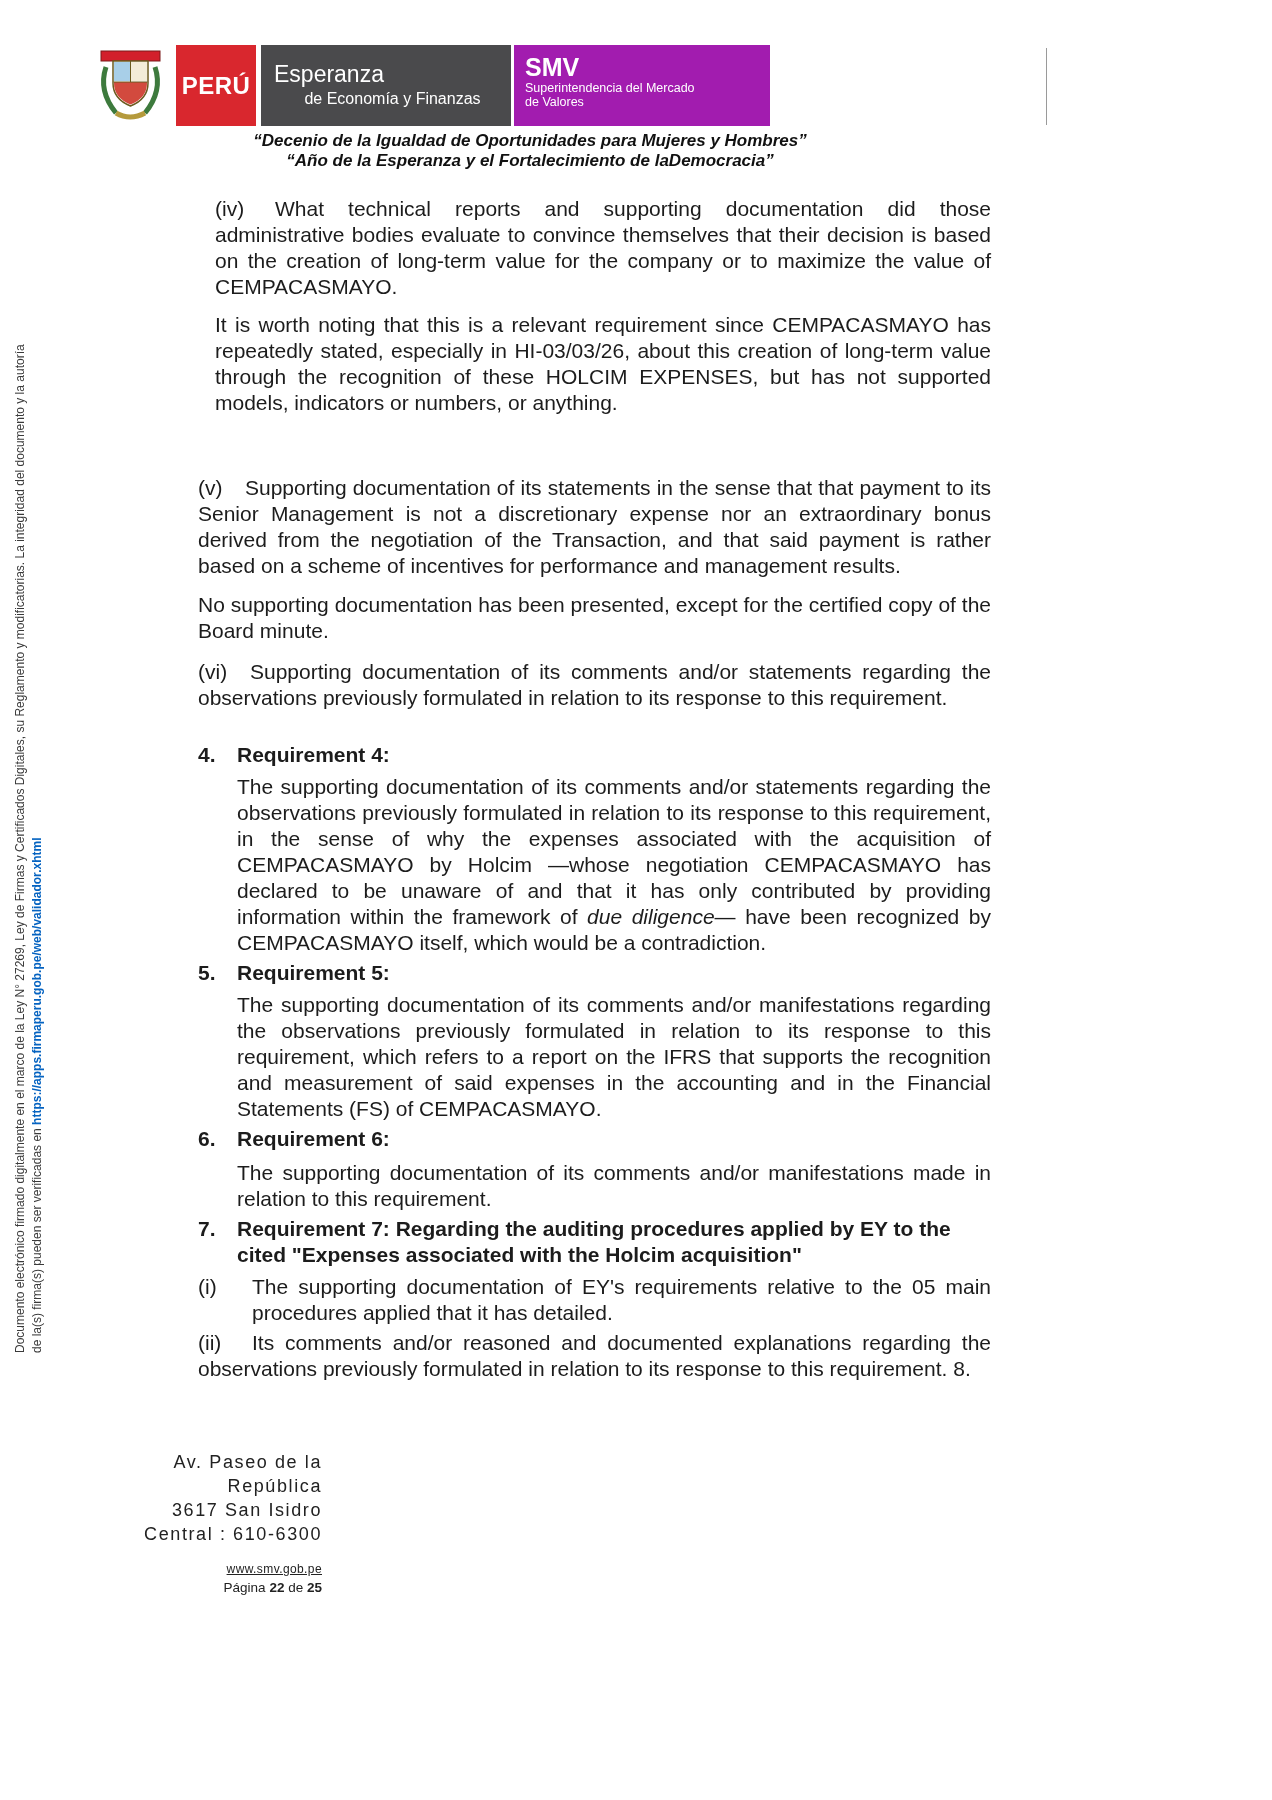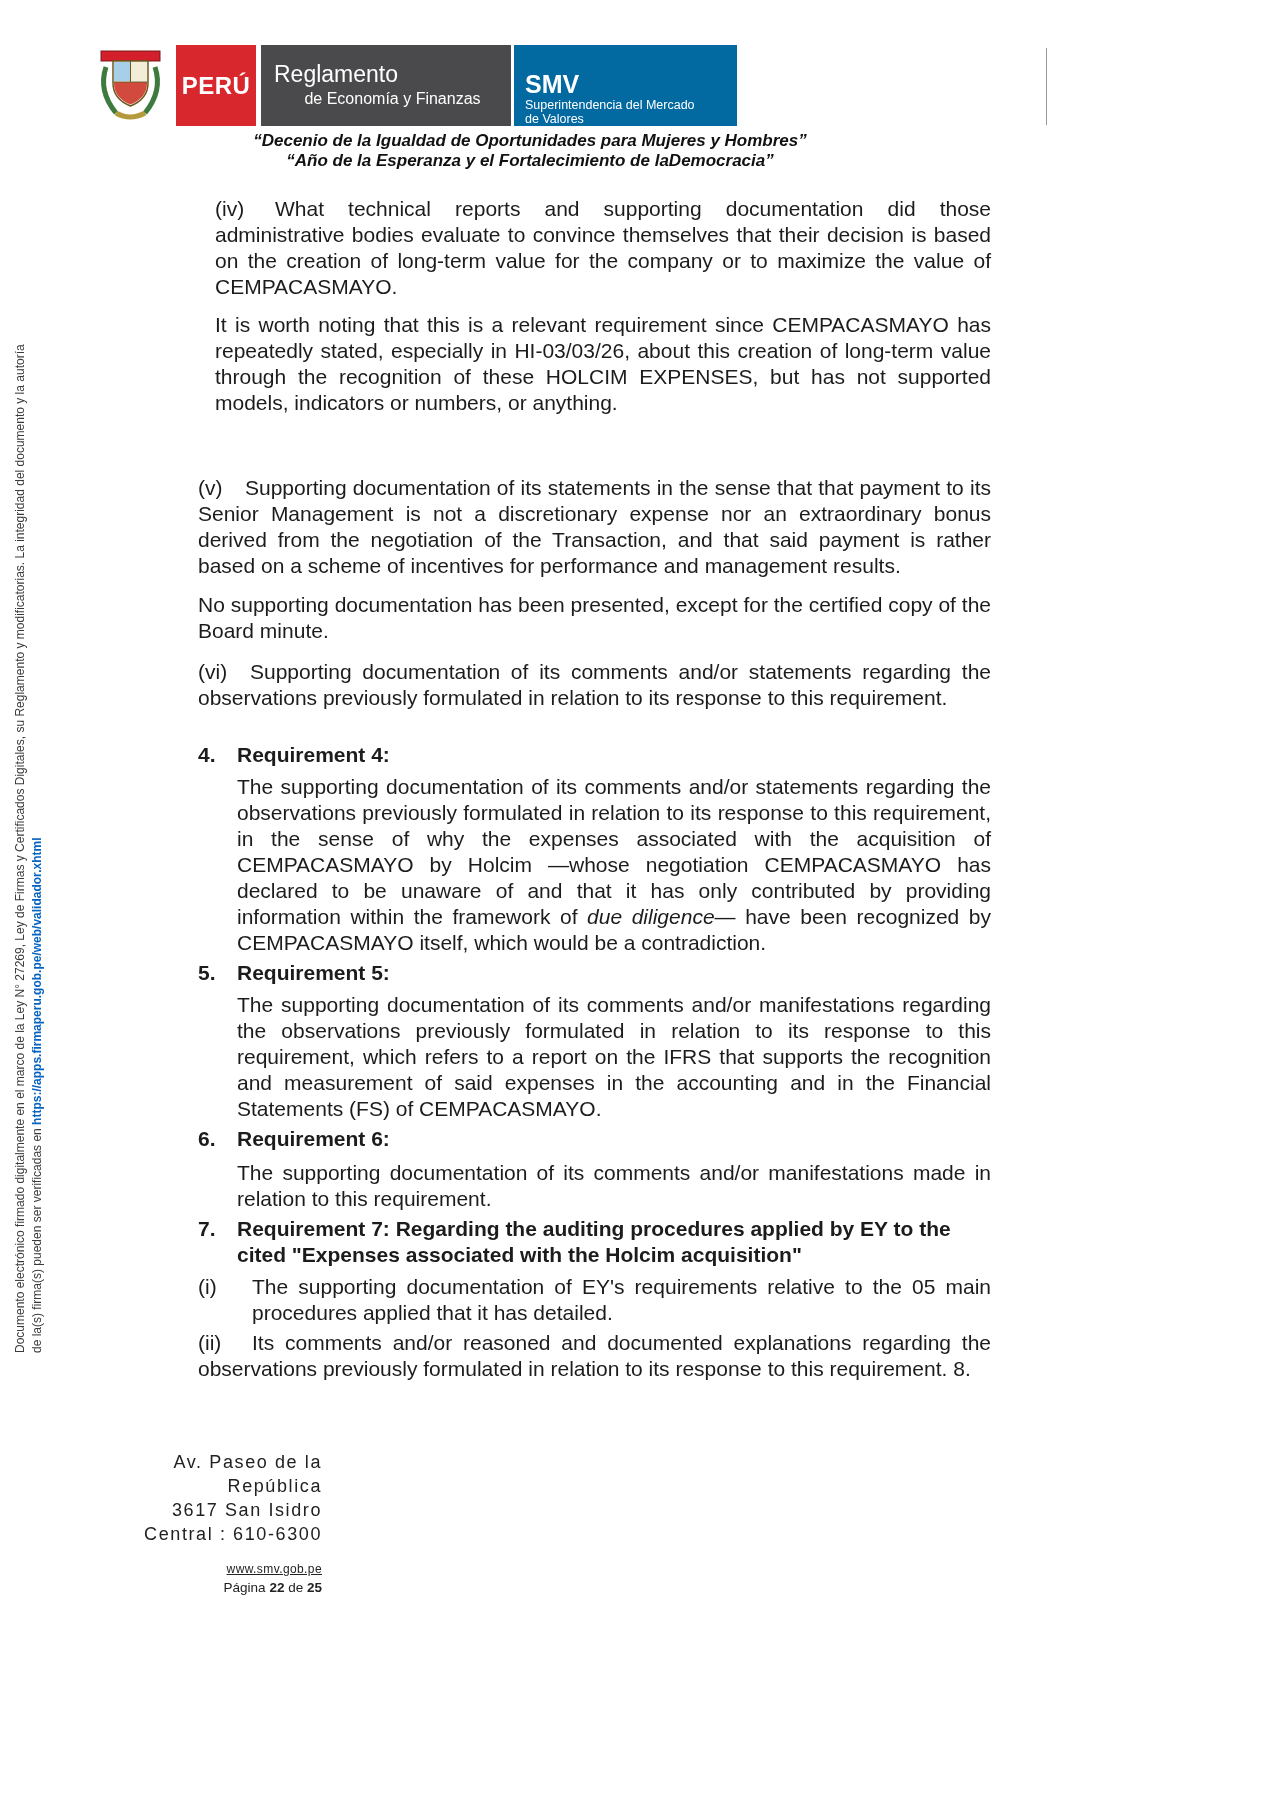--- a/index.html
+++ b/index.html
@@ -19,21 +19,21 @@
 
   
   .coat { position:absolute; left:95px; top:47px; width:71px; height:75px; }
   .banner { position:absolute; left:176px; top:45px; height:81px; display:flex; gap:3px; }
   .box { height:81px; color:#fff; display:flex; flex-direction:column; justify-content:center; }
   .box.red  { width:80px;  background:#d9272e; align-items:center; }
   .box.red span { font-size:24px; font-weight:bold; letter-spacing:0.5px; }
   .box.dark { width:252px; background:#4a4a4c; padding-left:13px; border-left:2px solid #fff; }
   .box.dark .min1 { font-size:23px; line-height:26px; }
   .box.dark .min2 { font-size:16px; line-height:24px;text-align:center; }
-  .box.gray { width:223px; background:#0369a1; padding-left:11px; justify-content:flex-end; padding-top:9px; }
+  .box.gray { width:256px; background:#a21caf; padding-left:11px; justify-content:flex-start; padding-top:9px; }
   .box.gray .smv-title { font-size:25px; font-weight:bold; line-height:27px; }
   .box.gray .smv-sub   { font-size:12.5px; line-height:14px; }
   .header-rule { position:absolute; left:1046px; top:48px; width:1px; height:77px; background:#9a9a9a; }
 
   .quotes { position:absolute; left:150px; top:131px; width:760px; text-align:center; }
   .quotes .quote { font-size:17px; font-weight:bold; font-style:italic; line-height:19.5px; color:#111; }
 
   
   .content { position:absolute; left:198px; top:196px; width:793px; font-size:21px; line-height:26px; }
   .content p { text-align:justify; }
@@ -92,21 +92,21 @@
       <path d="M35.5 14 v21" stroke="#6b5a1e" stroke-width="1"></path>
       <path d="M18.5 35 h34" stroke="#6b5a1e" stroke-width="1"></path>
     </svg>
   </div>
 
   <div class="banner">
     <div class="box red">
       <span>PERÚ</span>
     </div>
     <div class="box dark">
-      <div class="min1">Reglamento</div>
+      <div class="min1">Esperanza</div>
       <div class="min2">de Economía y Finanzas</div>
     </div>
     <div class="box gray">
       <div class="smv-title">SMV</div>
       <div class="smv-sub">Superintendencia del Mercado</div>
       <div class="smv-sub">de Valores</div>
     </div>
   </div>
   <div class="header-rule"></div>
 

